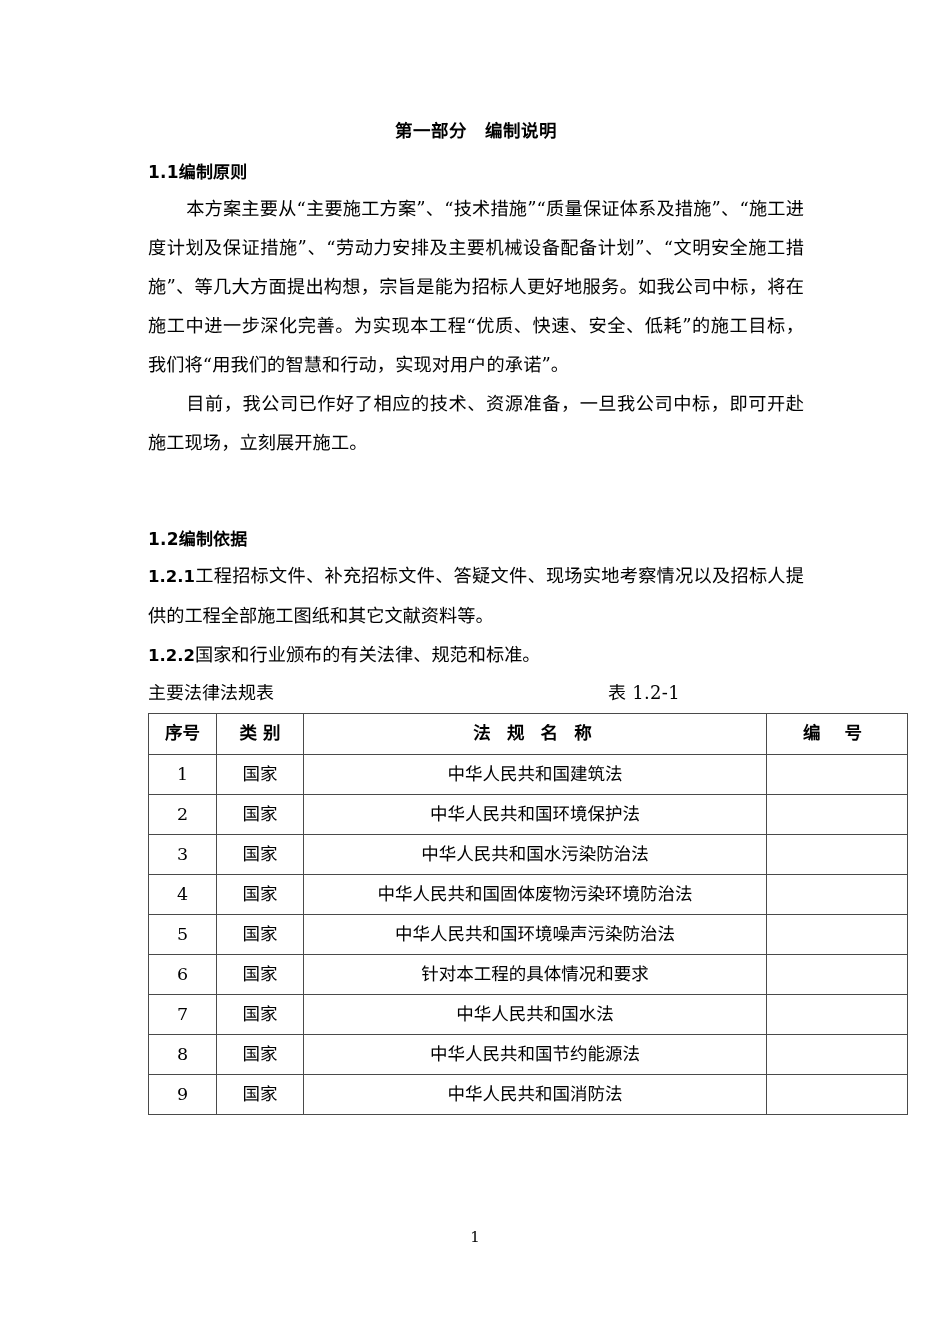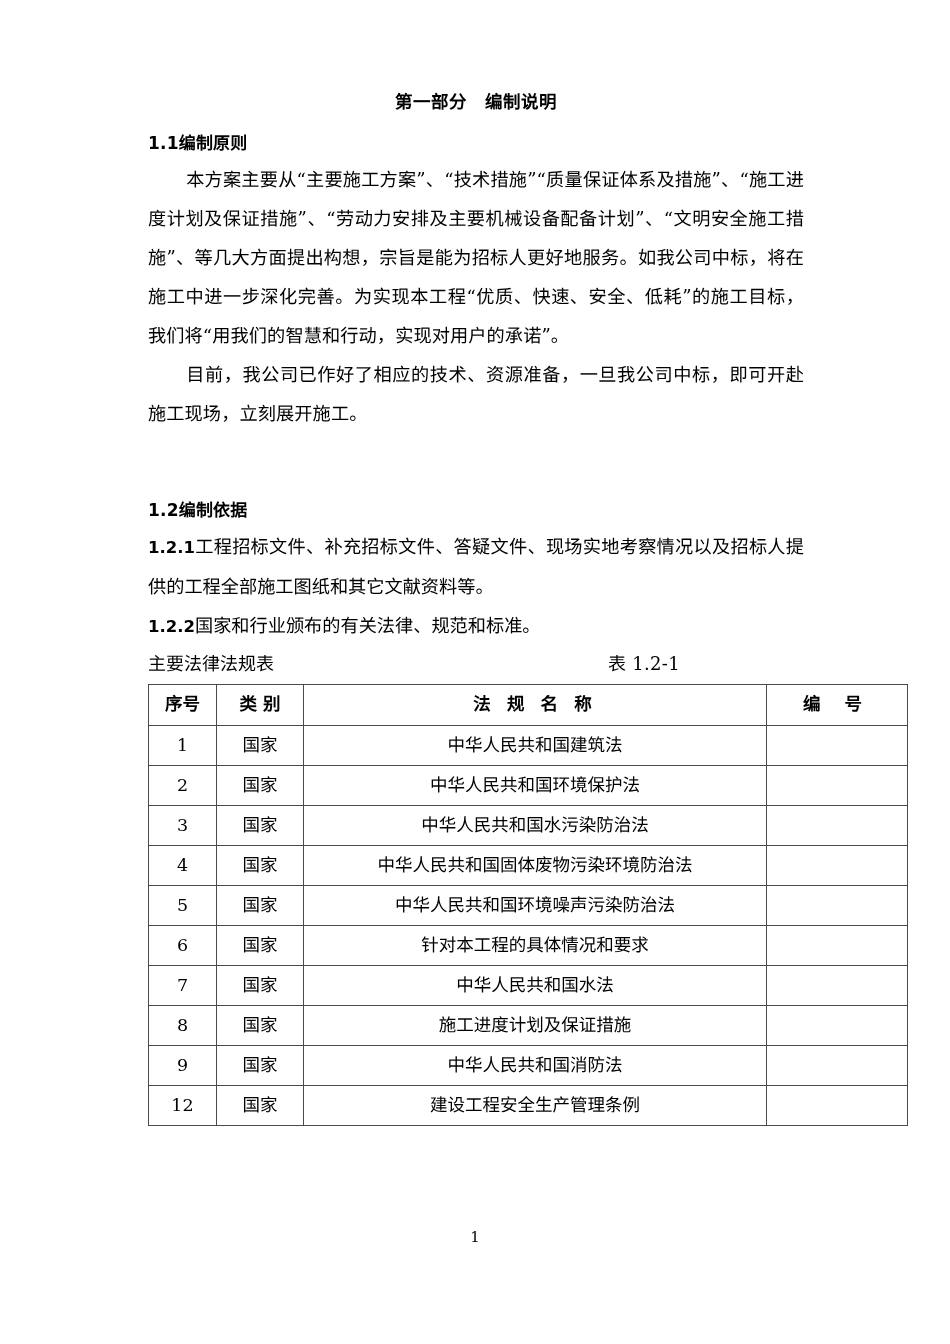--- a/index.html
+++ b/index.html
@@ -23,21 +23,21 @@
   .content {
     position: absolute;
     left: 148px;
     top: 0;
     width: 656px;
   }
 
   
   .doc-title {
     margin: 0;
-    padding-top: 87px;
+    padding-top: 116px;
     text-align: center;
     font-family: "DejaVu Sans", "Liberation Sans", sans-serif;
     font-weight: bold;
     font-size: 17.5px;
     letter-spacing: 0.5px;
     line-height: 30px;
     white-space: pre;
   }
   .h2 {
     margin: 0;
@@ -210,33 +210,27 @@
           </tr>
           <tr>
             <td class="col-no">7</td>
             <td class="col-type">国家</td>
             <td class="col-name">中华人民共和国水法</td>
             <td class="col-code"></td>
           </tr>
           <tr>
             <td class="col-no">8</td>
             <td class="col-type">国家</td>
-            <td class="col-name">施工进度计划及保证措施</td>
+            <td class="col-name">中华人民共和国节约能源法</td>
             <td class="col-code"></td>
           </tr>
           <tr>
             <td class="col-no">9</td>
             <td class="col-type">国家</td>
             <td class="col-name">中华人民共和国消防法</td>
-            <td class="col-code"></td>
-          </tr>
-          <tr>
-            <td class="col-no">12</td>
-            <td class="col-type">国家</td>
-            <td class="col-name">建设工程安全生产管理条例</td>
             <td class="col-code"></td>
           </tr>
         </tbody>
     </table>
 
   </div>
 
   <div class="page-footer">1</div>
 </div>
 

